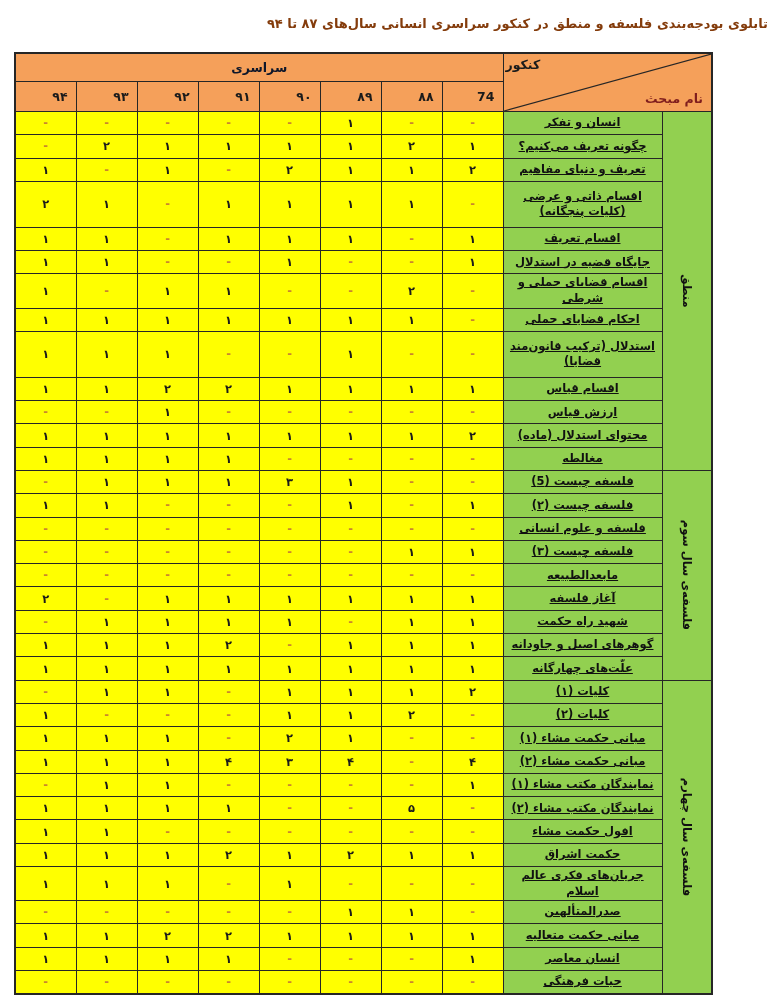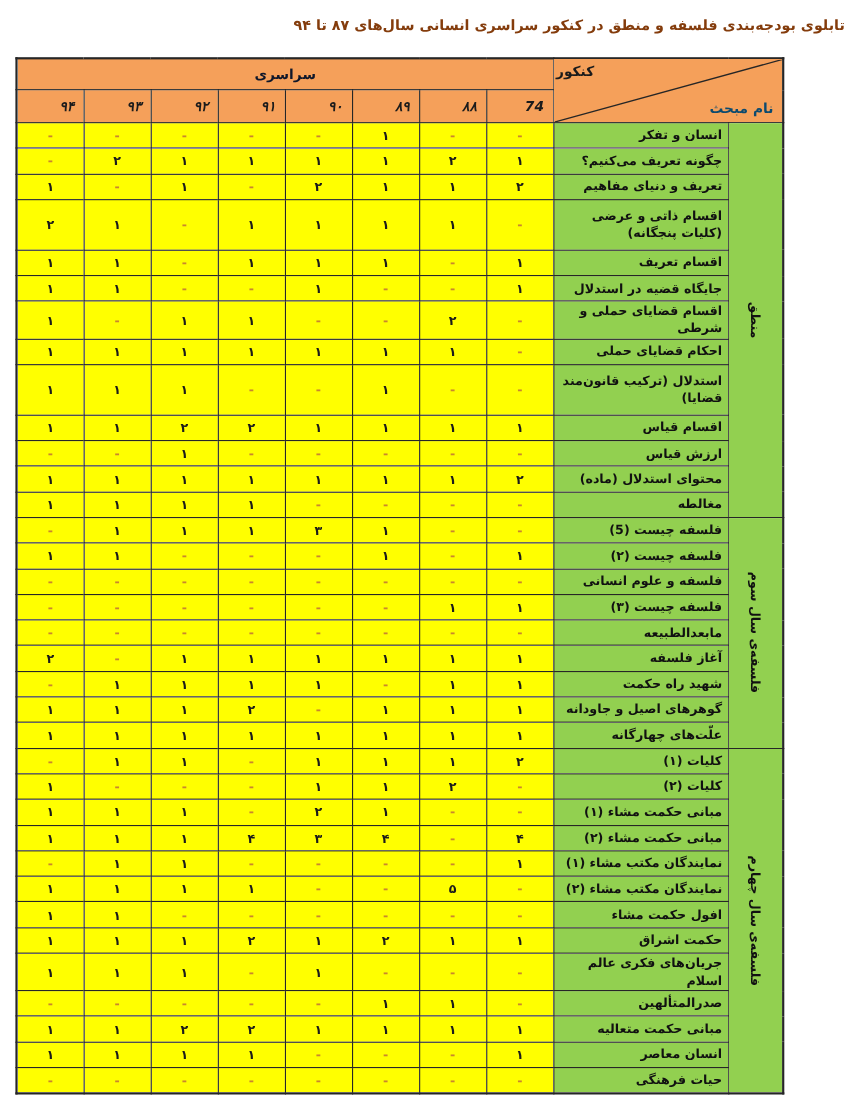--- a/index.html
+++ b/index.html
@@ -23,41 +23,41 @@
   col.c-sec{width:50px;} col.c-topic{width:159px;} col.c-year{width:61px;}
   
   .hr1 th{height:25px;} .hr2 th{height:27px;}
   th.group{
     background:var(--header-orange,#F5A05A);
     font-size:12.5px;font-weight:bold;color:#0f172a;text-align:center;
   }
   th.year{
     background:var(--header-orange,#F5A05A);
     font-size:12.5px;font-weight:bold;color:#1b1b1b;
-    text-align:right;padding-left:0;padding-right:8px;font-style:italic;
+    text-align:right;padding-left:0;padding-right:8px;
   }
   th.corner{
     background:var(--header-orange,#F5A05A);position:relative;padding:0;
   }
   th.corner .diag{position:absolute;top:0;left:0;width:100%;height:100%;}
   th.corner .diag line{stroke:var(--border-color,#262626);stroke-width:1.2;vector-effect:non-scaling-stroke;}
   .corner-top{
     position:absolute;top:3px;left:2px;
     font-size:12.5px;font-weight:bold;color:#1b1b1b;direction:rtl;
   }
   .corner-bottom{
     position:absolute;bottom:5px;right:8px;
-    font-size:12.5px;font-weight:bold;color:#0c4a6e;direction:rtl;
+    font-size:12.5px;font-weight:bold;color:#7f1d1d;direction:rtl;
   }
   
   tr.r{height:23.3px;} tr.r.tall{height:46px;}
   td.topic{
     background:var(--cell-green,#92D050);
     font-size:11.5px;font-weight:bold;color:#111;
-    text-align:right;direction:rtl;line-height:1.35;padding:1px 5px;
+    text-align:center;direction:rtl;line-height:1.35;padding:1px 5px;text-decoration:underline;
   }
   td.val{
     background:var(--cell-yellow,#FFFF00);
     font-size:11.5px;font-weight:bold;color:#1b1b1b;text-align:center;padding:0;
   }
   td.val.dash{color:var(--dash-color,#C9862E);}
   td.sec{
     background:var(--cell-green,#92D050);position:relative;padding:0;
   }
   td.sec span{

